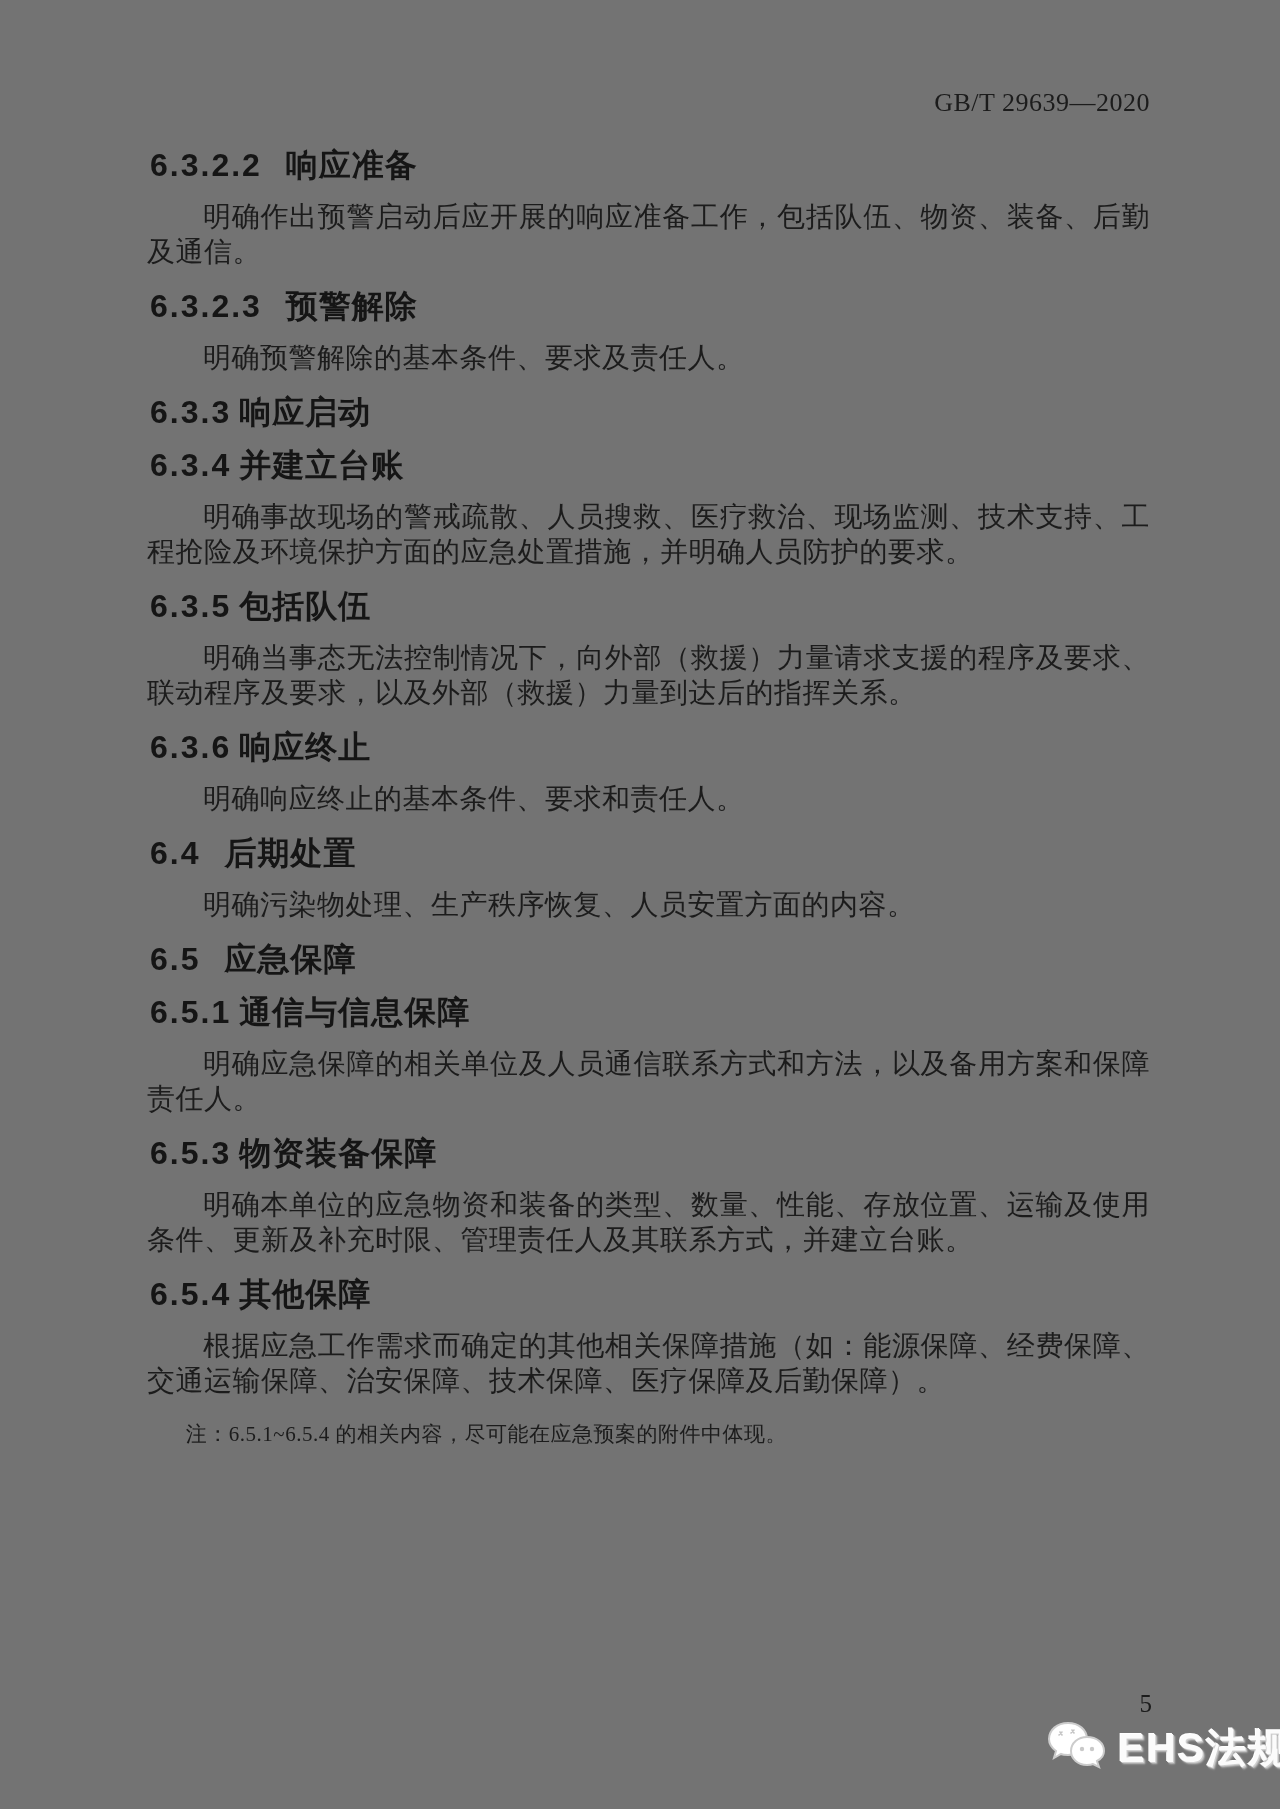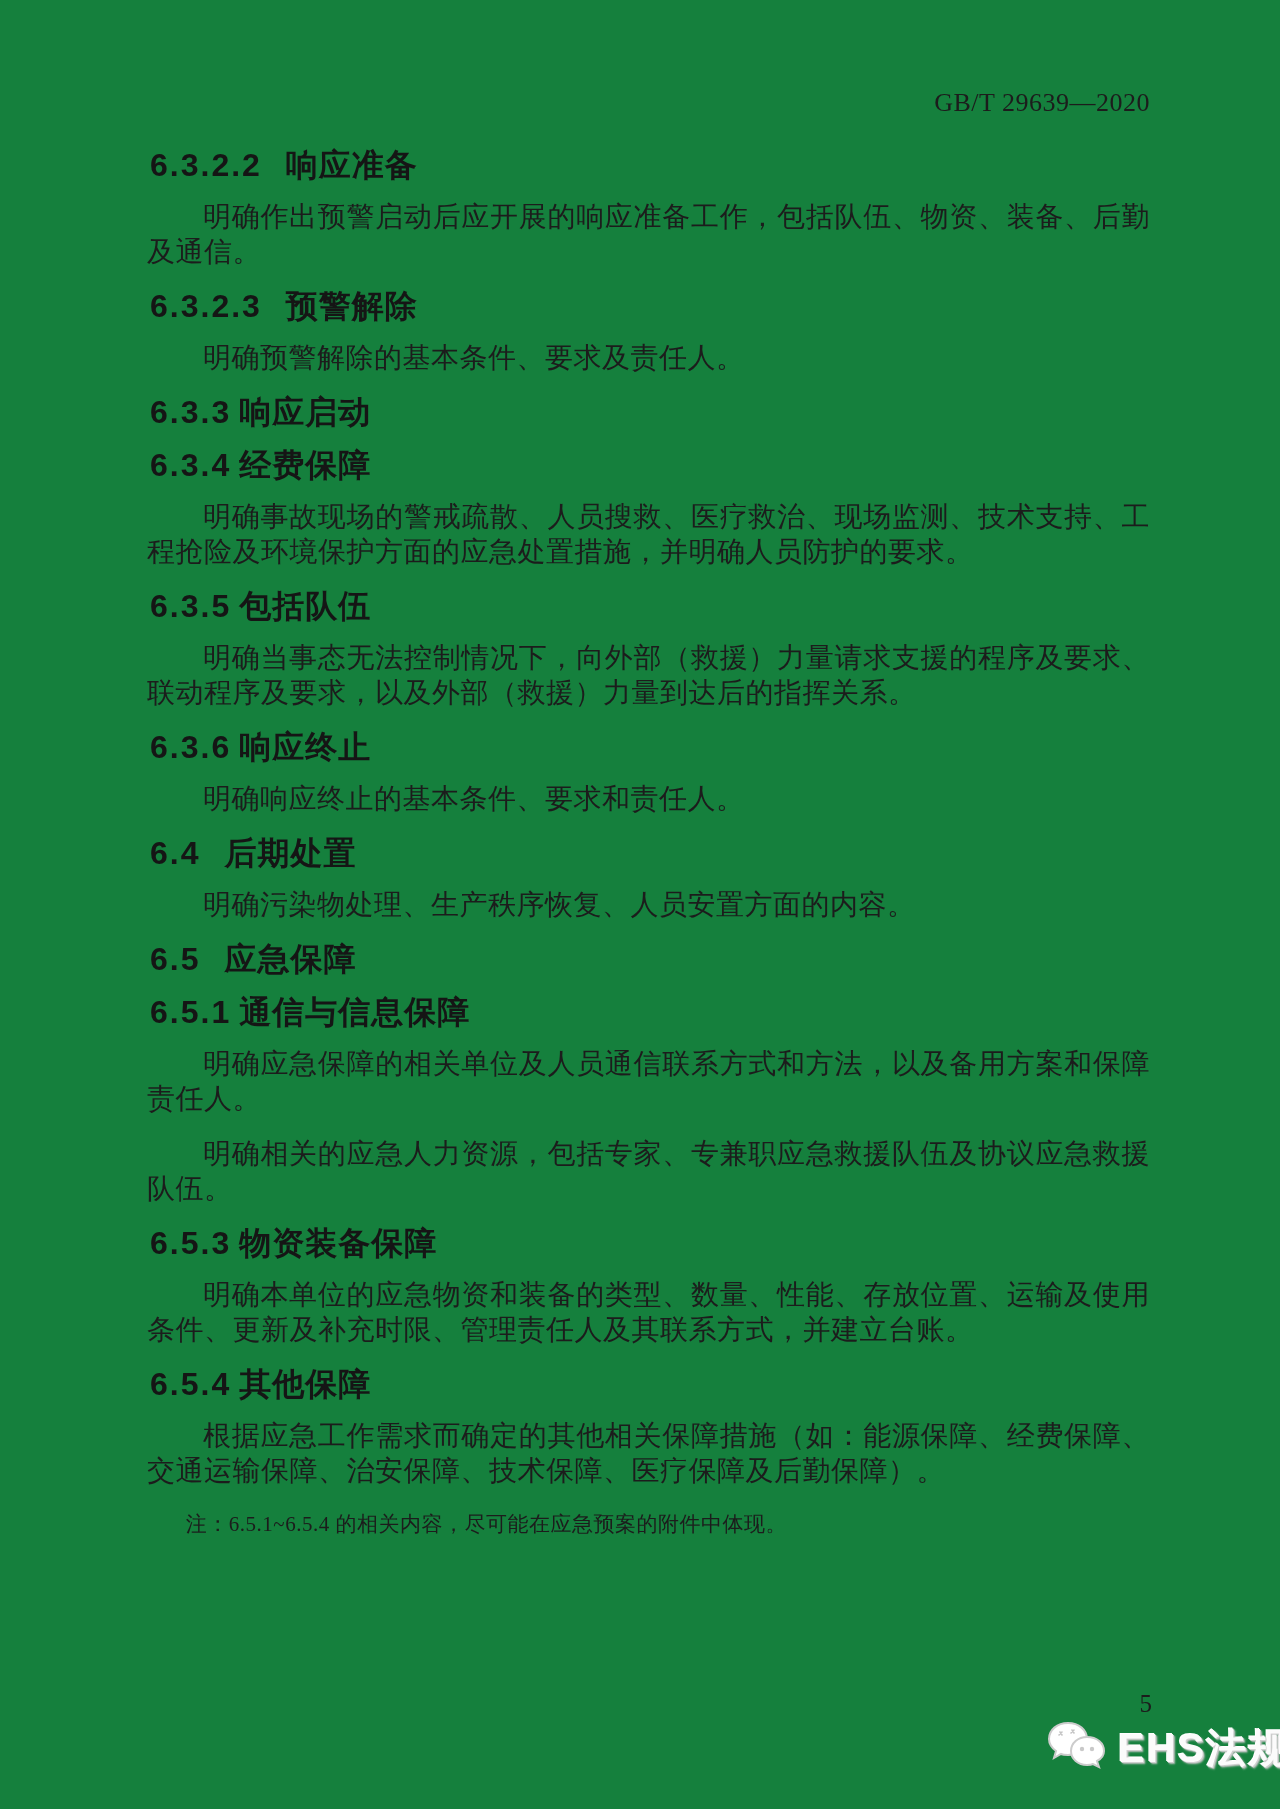--- a/index.html
+++ b/index.html
@@ -1,21 +1,21 @@
 <!DOCTYPE html>
 <html><head>
 <meta charset="utf-8">
 <style>
   html, body { margin: 0; padding: 0; background: #ffffff; }
   .page {
     position: relative;
     width: 1280px;
     height: 1809px;
     margin: 0 auto;
-    background: #15803d;
+    background: #737373;
     color: #1c1c1c;
     font-family: "Liberation Serif", serif;
     box-sizing: border-box;
     padding: 88px 130px 0 147px;
     overflow: hidden;
   }
   .doc-header {
     text-align: right;
     font-size: 26px;
     line-height: 30px;
@@ -88,21 +88,21 @@
   <h3 class="sec-heading wide">
     <span class="num">6.3.2.3</span><span class="ht">预警解除</span>
   </h3>
   <p class="body-para">明确预警解除的基本条件、要求及责任人。</p>
 
   <h3 class="sec-heading">
     <span class="num">6.3.3</span><span class="ht">响应启动</span>
   </h3>
 
   <h3 class="sec-heading">
-    <span class="num">6.3.4</span><span class="ht">经费保障</span>
+    <span class="num">6.3.4</span><span class="ht">并建立台账</span>
   </h3>
   <p class="body-para">明确事故现场的警戒疏散、人员搜救、医疗救治、现场监测、技术支持、工程抢险及环境保护方面的应急处置措施，并明确人员防护的要求。</p>
 
   <h3 class="sec-heading">
     <span class="num">6.3.5</span><span class="ht">包括队伍</span>
   </h3>
   <p class="body-para">明确当事态无法控制情况下，向外部（救援）力量请求支援的程序及要求、联动程序及要求，以及外部（救援）力量到达后的指挥关系。</p>
 
   <h3 class="sec-heading">
     <span class="num">6.3.6</span><span class="ht">响应终止</span>
@@ -116,21 +116,20 @@
 
   <h3 class="sec-heading wide">
     <span class="num">6.5</span><span class="ht">应急保障</span>
   </h3>
 
   <h3 class="sec-heading">
     <span class="num">6.5.1</span><span class="ht">通信与信息保障</span>
   </h3>
   <p class="body-para">明确应急保障的相关单位及人员通信联系方式和方法，以及备用方案和保障责任人。</p>
 
-  <p class="body-para">明确相关的应急人力资源，包括专家、专兼职应急救援队伍及协议应急救援队伍。</p>
 
   <h3 class="sec-heading">
     <span class="num">6.5.3</span><span class="ht">物资装备保障</span>
   </h3>
   <p class="body-para">明确本单位的应急物资和装备的类型、数量、性能、存放位置、运输及使用条件、更新及补充时限、管理责任人及其联系方式，并建立台账。</p>
 
   <h3 class="sec-heading">
     <span class="num">6.5.4</span><span class="ht">其他保障</span>
   </h3>
   <p class="body-para">根据应急工作需求而确定的其他相关保障措施（如：能源保障、经费保障、交通运输保障、治安保障、技术保障、医疗保障及后勤保障）。</p>

